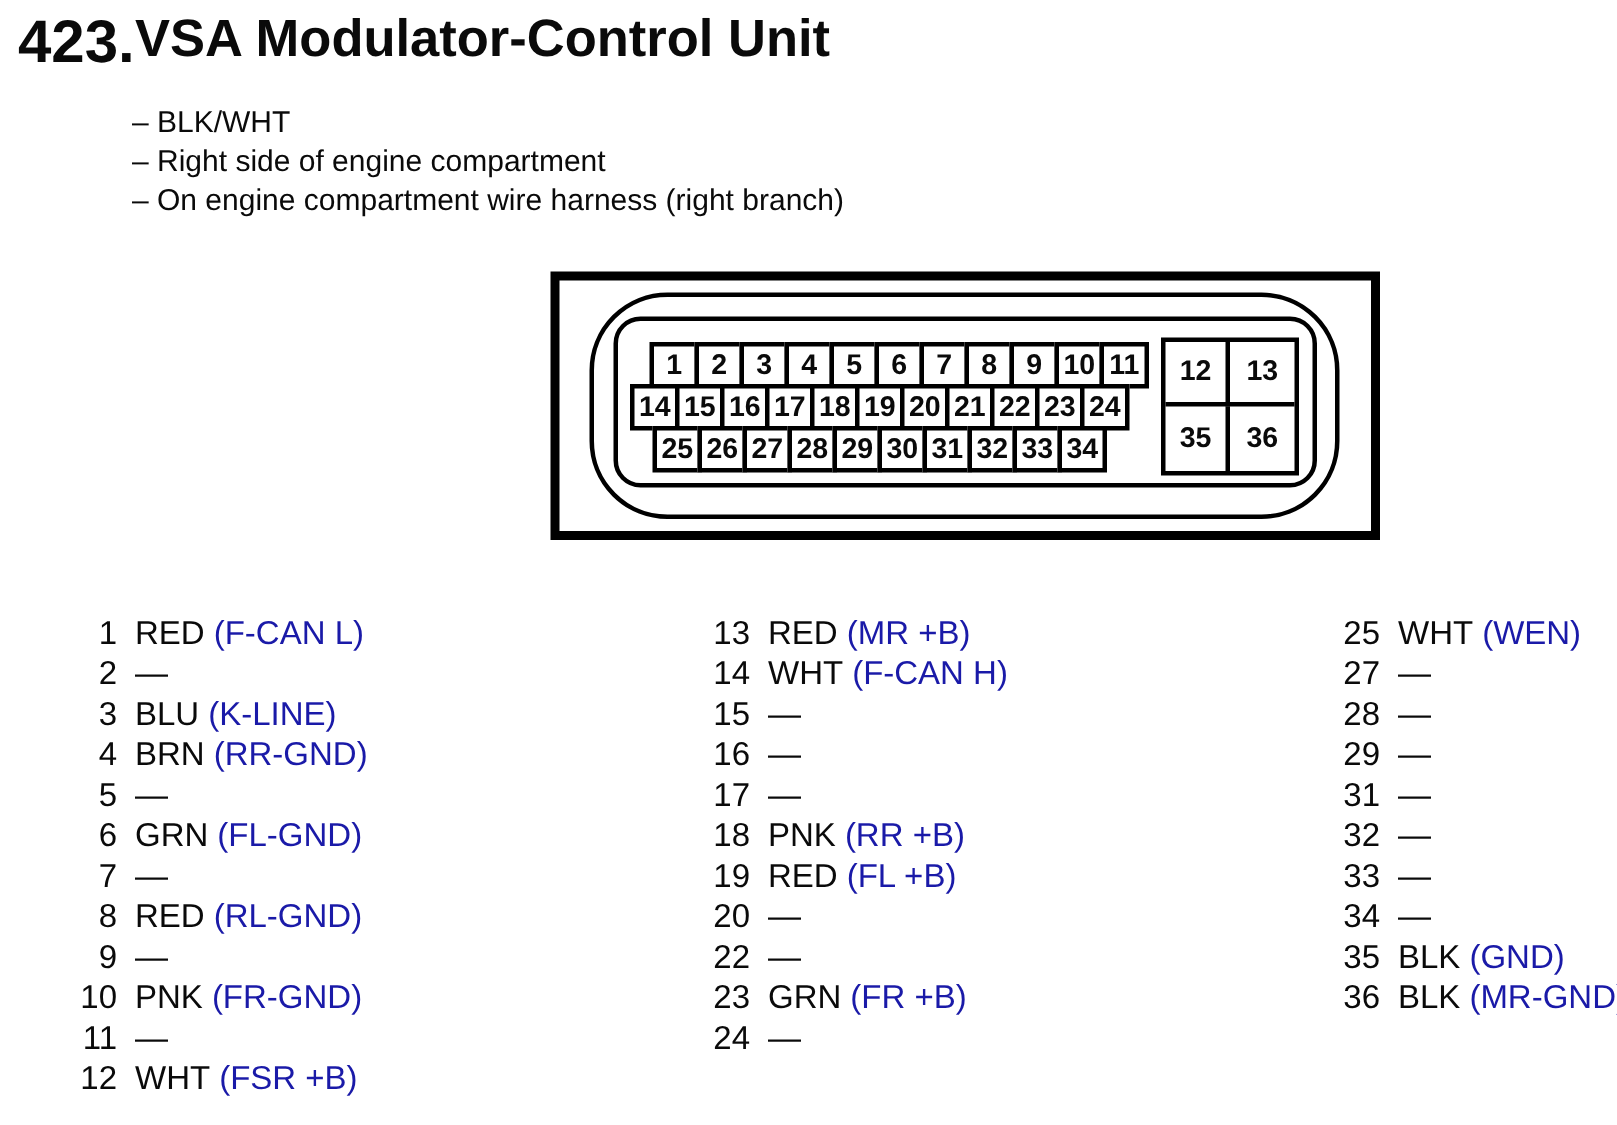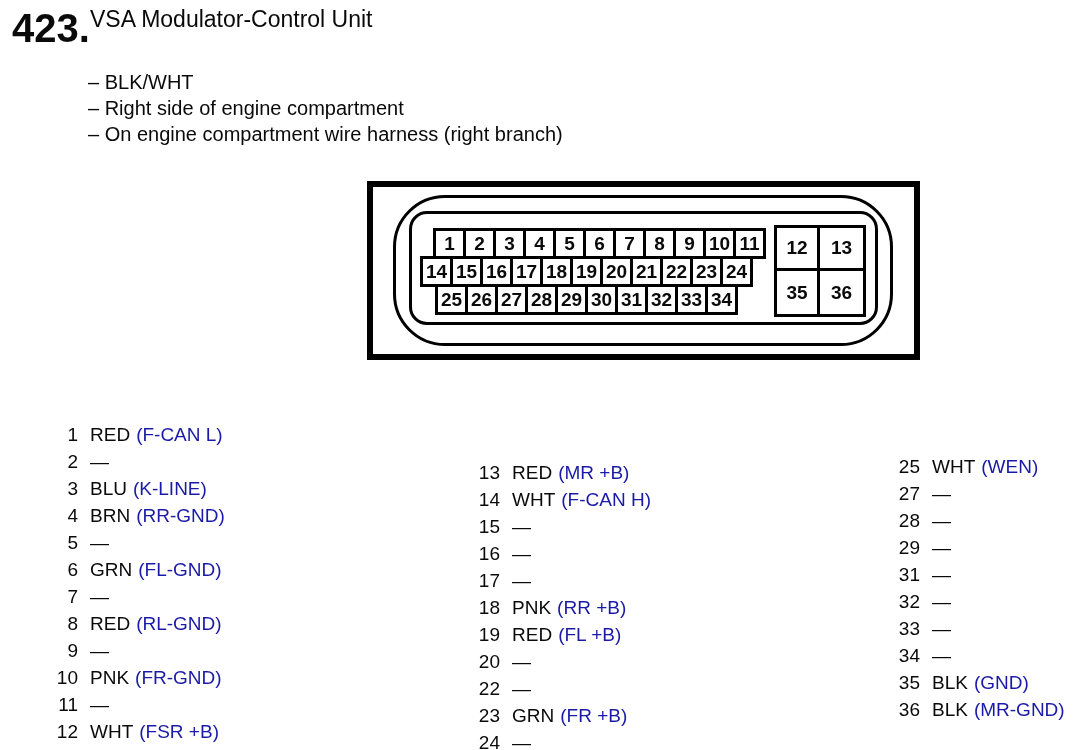--- a/index.html
+++ b/index.html
@@ -14,21 +14,21 @@
   }
   .page { position:absolute; inset:0; }
 
   
   .title-number {
     position:absolute; left:12px; top:6px;
     font-size:40px; font-weight:bold;
   }
   .title-text {
     position:absolute; left:90px; top:6px;
-    font-size:23px; font-weight:normal;text-align:right;
+    font-size:35px; font-weight:bold;text-align:right;
   }
   .notes {
     position:absolute; left:88px; top:69px;
     font-size:20px; line-height:26px;
   }
   .note-line { height:26px; white-space:nowrap; }
 
   
   .connector { position:absolute; inset:0; }
   .shell-outer {
@@ -60,24 +60,24 @@
   }
   .corner-cell {
     display:flex; align-items:center; justify-content:center;
     font-size:19px; font-weight:bold;
   }
   .corner-cell.c0 { border-right:3px solid #000; border-bottom:3px solid #000; }
   .corner-cell.c1 { border-bottom:3px solid #000; }
   .corner-cell.c2 { border-right:3px solid #000; }
 
   
-  .pin-col { position:absolute; top:421px; font-size:19px; }
+  .pin-col { position:absolute; top:408px; font-size:22px; }
   .pin-col-0 { left:52px;  width:340px; }
-  .pin-col-1 { left:470px; width:340px;margin-top:38px; }
-  .pin-col-2 { left:888px; width:190px;margin-top:32px; }
+  .pin-col-1 { left:470px; width:340px; }
+  .pin-col-2 { left:888px; width:190px; }
   .pin-line { height:27px; line-height:27px; white-space:nowrap; }
   .pin-num { display:inline-block; text-align:right; }
   .pin-col-0 .pin-num { width:26px; }
   .pin-col-1 .pin-num { width:30px; }
   .pin-col-2 .pin-num { width:32px; }
   .pin-wire { margin-left:12px; }
   .pin-signal { margin-left:6px; color:var(--signal-blue); }
 </style>
 </head>
 <body>

